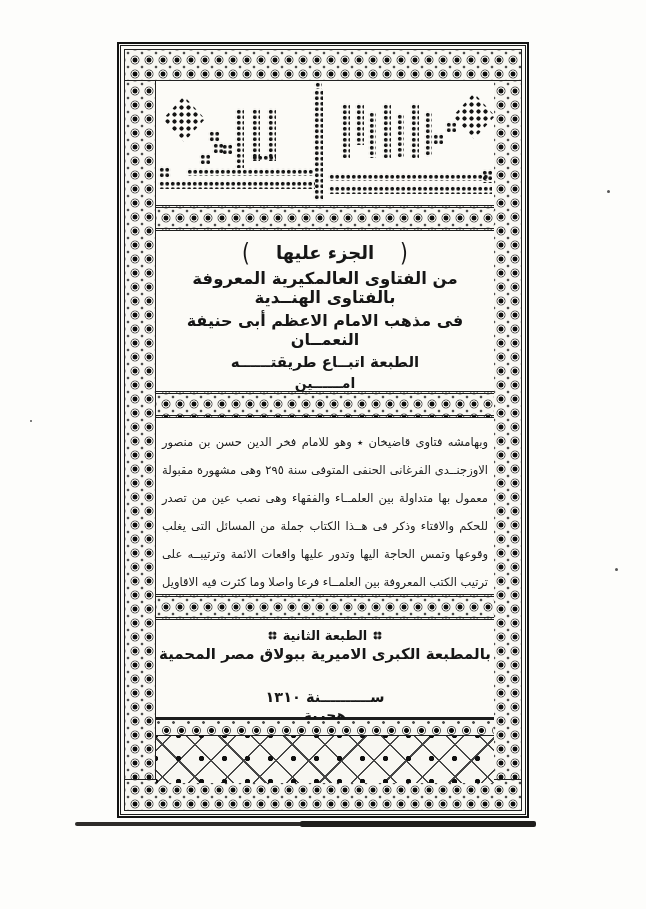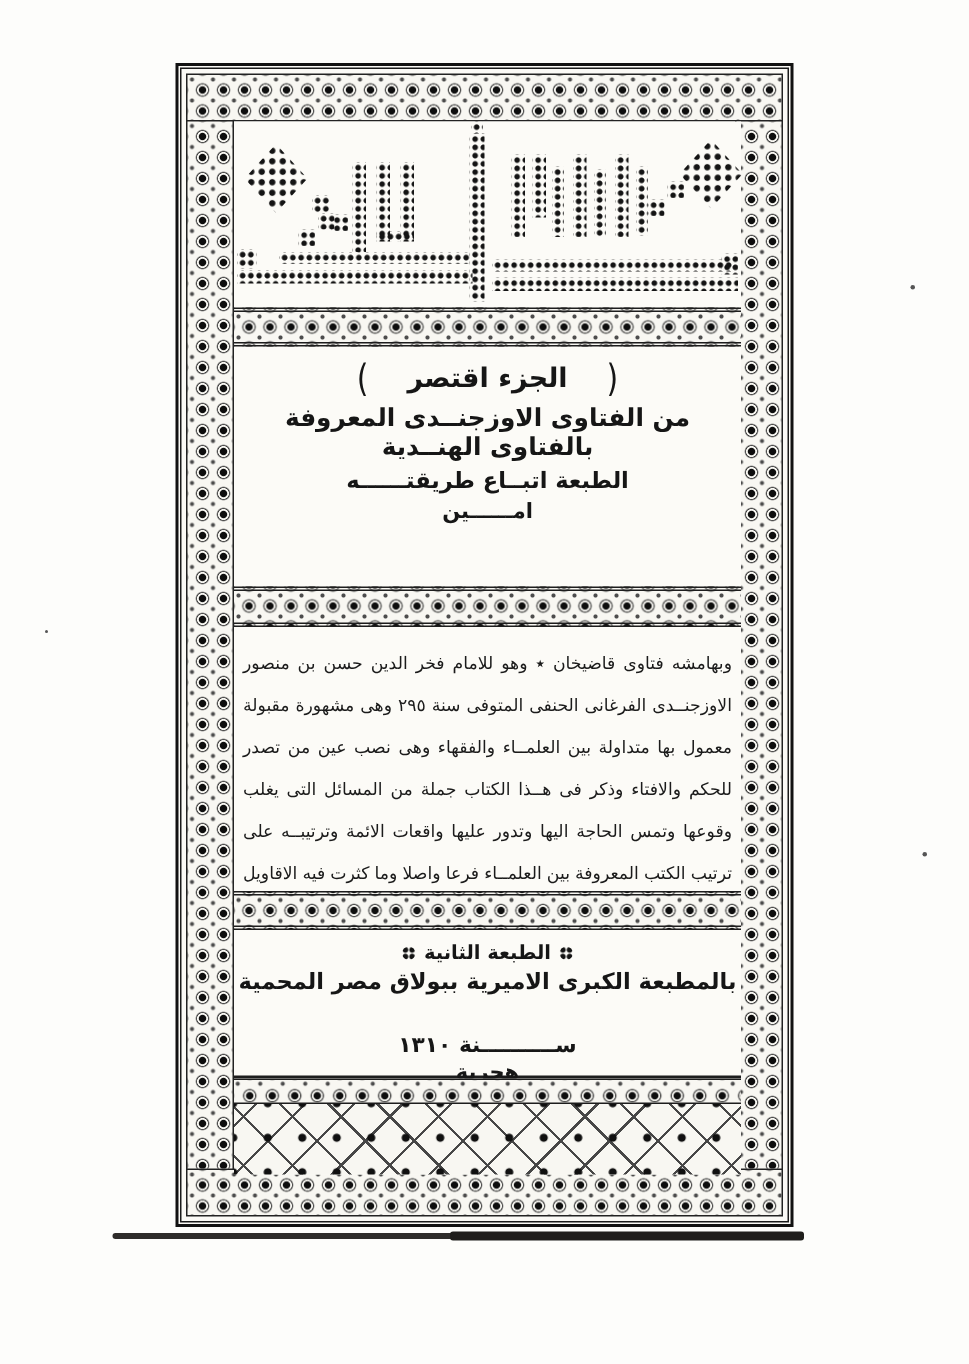--- a/index.html
+++ b/index.html
@@ -148,24 +148,25 @@
       <div class="kbase" style="left:172px;top:92px;width:160px;height:8px;"></div>
       <div class="kbase" style="left:172px;top:104px;width:164px;height:9px;"></div>
       <div class="kblock" style="left:325px;top:88px;width:11px;height:14px;"></div>
     </div>
 
     <div class="sep-band rosette" style="height:26px;"></div>
 
     <div class="title-block">
       <div class="part-line">
         <span class="paren">(</span>
-        <span>الجزء اقتصر</span>
+        <span>الجزء عليها</span>
         <span class="paren">)</span>
       </div>
-      <div class="t-line t1">من الفتاوى الاوزجنــدى المعروفة بالفتاوى الهنــدية</div>
+      <div class="t-line t1">من الفتاوى العالمكيرية المعروفة بالفتاوى الهنــدية</div>
+      <div class="t-line t2">فى مذهب الامام الاعظم  أبى حنيفة النعمــان</div>
       <div class="t-line t4">الطبعة اتبــاع طريقتــــــه</div>
       <div class="t-line t5">امــــــين</div>
     </div>
 
     <div class="sep-band rosette" style="height:27px;"></div>
 
     <div class="para-block">
       <p>وبهامشه فتاوى قاضيخان ٭ وهو للامام فخر الدين حسن بن منصور الاوزجنــدى الفرغانى الحنفى المتوفى سنة ٢٩٥ وهى مشهورة مقبولة معمول بها متداولة بين العلمــاء والفقهاء وهى نصب عين من تصدر للحكم والافتاء  وذكر فى هــذا الكتاب جملة من المسائل التى يغلب وقوعها وتمس الحاجة اليها وتدور عليها واقعات الائمة  وترتيبــه على ترتيب الكتب المعروفة بين العلمــاء فرعا واصلا  وما كثرت فيه الاقاويل من المتأخرين اقتصر منه على قول أو قولين وقدم ماهو الاظهر كما قال فى خطبته ووضع له فهرستا اه من كشــف الظنون</p>
     </div>
 

